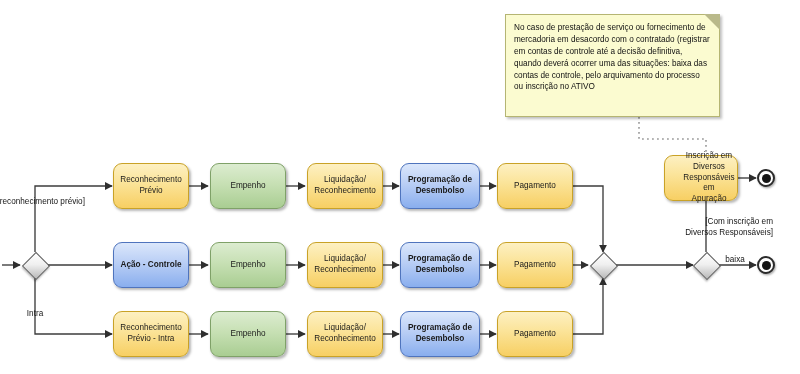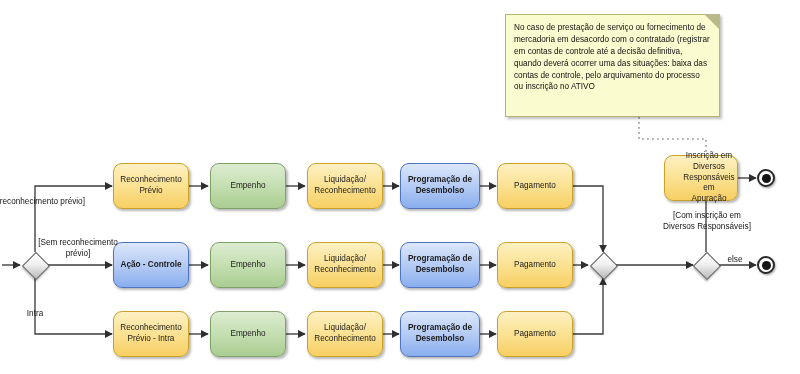--- a/index.html
+++ b/index.html
@@ -199,29 +199,27 @@
     <span class="dogear"></span>
     <span>No caso de prestação de serviço ou fornecimento de mercadoria em desacordo com o contratado (registrar em contas de controle até a decisão definitiva, quando deverá ocorrer uma das situações: baixa das contas de controle, pelo arquivamento do processo ou inscrição no ATIVO</span>
   </div>
 
   <div class="gateway" style="left:22px; top:252px;">
     <span class="dia"></span>
   </div>
 
   <div class="edge-label left-clip" style="left:-22px; top:197px; width:180px;">[Com reconhecimento prévio]</div>
 
-  <div class="edge-label" style="left: 38px; top: 238px; width: 80px; white-space: pre-line;">[Sem reconhecimento
-prévio]</div>
 
   <div class="edge-label" style="left:14px; top:309px; width:42px;">Intra</div>
 
-  <div class="edge-label" style="left: 641px; top: 211px; width: 132px; white-space: pre-line;">[Com inscrição em
+  <div class="edge-label" style="left: 641px; top: 217px; width: 132px; white-space: pre-line; text-align: right;">[Com inscrição em
 Diversos Responsáveis]</div>
 
-  <div class="edge-label" style="left:719px; top:255px; width:32px;">else</div>
+  <div class="edge-label" style="left:719px; top:255px; width:32px;">baixa</div>
 
   <div class="node node-yellow" style="left:113px; top:163px; width:76px; height:46px;">
     <span style="white-space: pre-line;">Reconhecimento
 Prévio</span>
   </div>
   <div class="node node-green" style="left:210px; top:163px; width:76px; height:46px;">
     <span>Empenho</span>
   </div>
   <div class="node node-yellow" style="left:307px; top:163px; width:76px; height:46px;">
     <span style="white-space: pre-line;">Liquidação/

